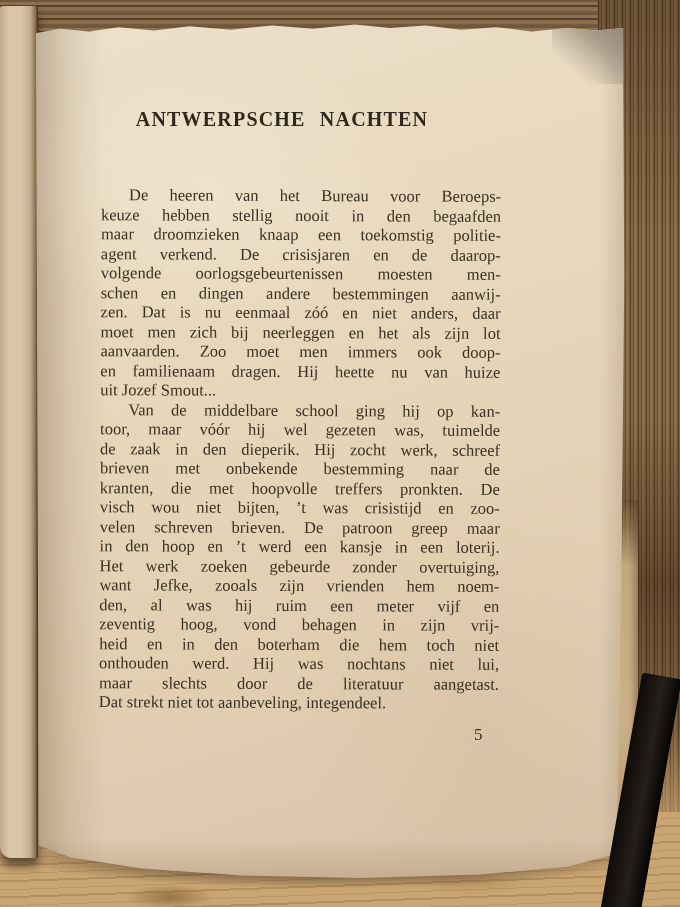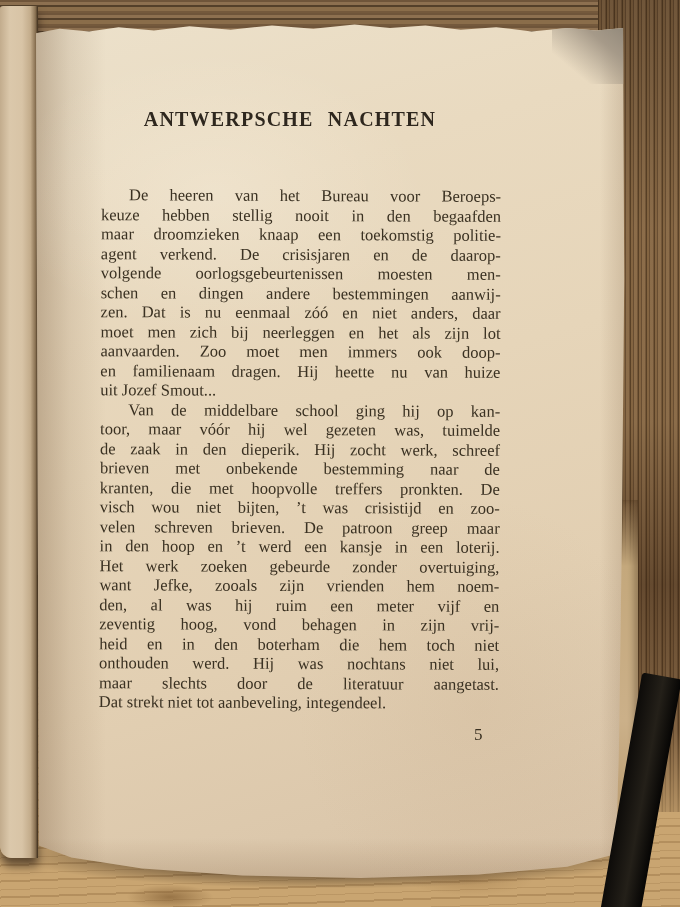--- a/index.html
+++ b/index.html
@@ -89,21 +89,21 @@
       linear-gradient(0deg, rgba(120,88,56,.22) 0px, rgba(120,88,56,0) 40px);
   }
   
   .corner-shadow {
     position: absolute; right: 0; top: 0; width: 74px; height: 62px;
     background: linear-gradient(to bottom left,
       #8f8678 0%, #a69a89 32%, rgba(166,154,137,.45) 55%, rgba(166,154,137,0) 75%);
   }
 
   .page-title {
-    position: absolute; left: 52px; top: 86px; width: 404px;
+    position: absolute; left: 44px; top: 86px; width: 404px;
     text-align: center;
     font-size: 20px; font-weight: bold;
     letter-spacing: 1.2px; word-spacing: 8px;
     color: #2e271e;
   }
 
   .page-body {
     position: absolute; left: 64px; top: 164px; width: 400px;
     font-size: 16.5px; line-height: 19.5px;
     color: #3a3122;

